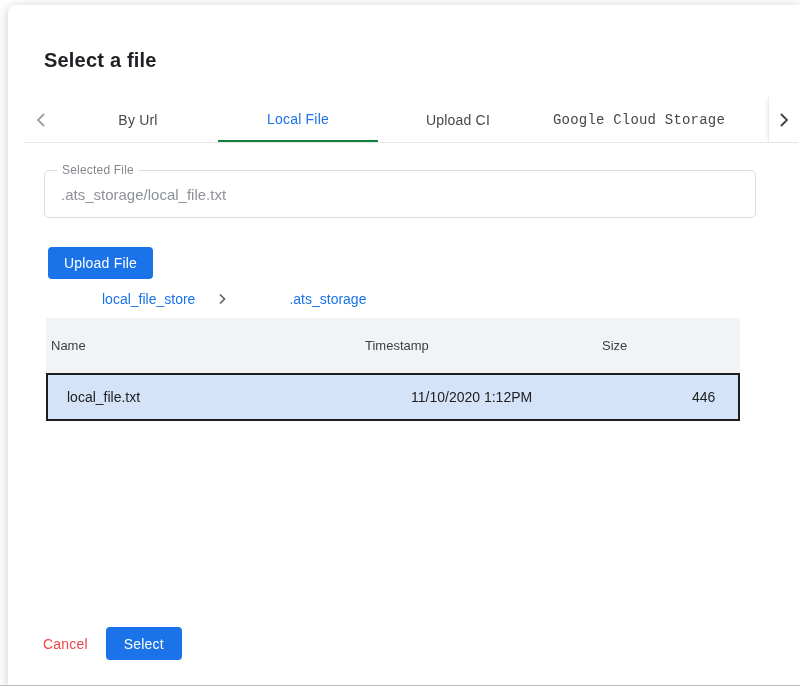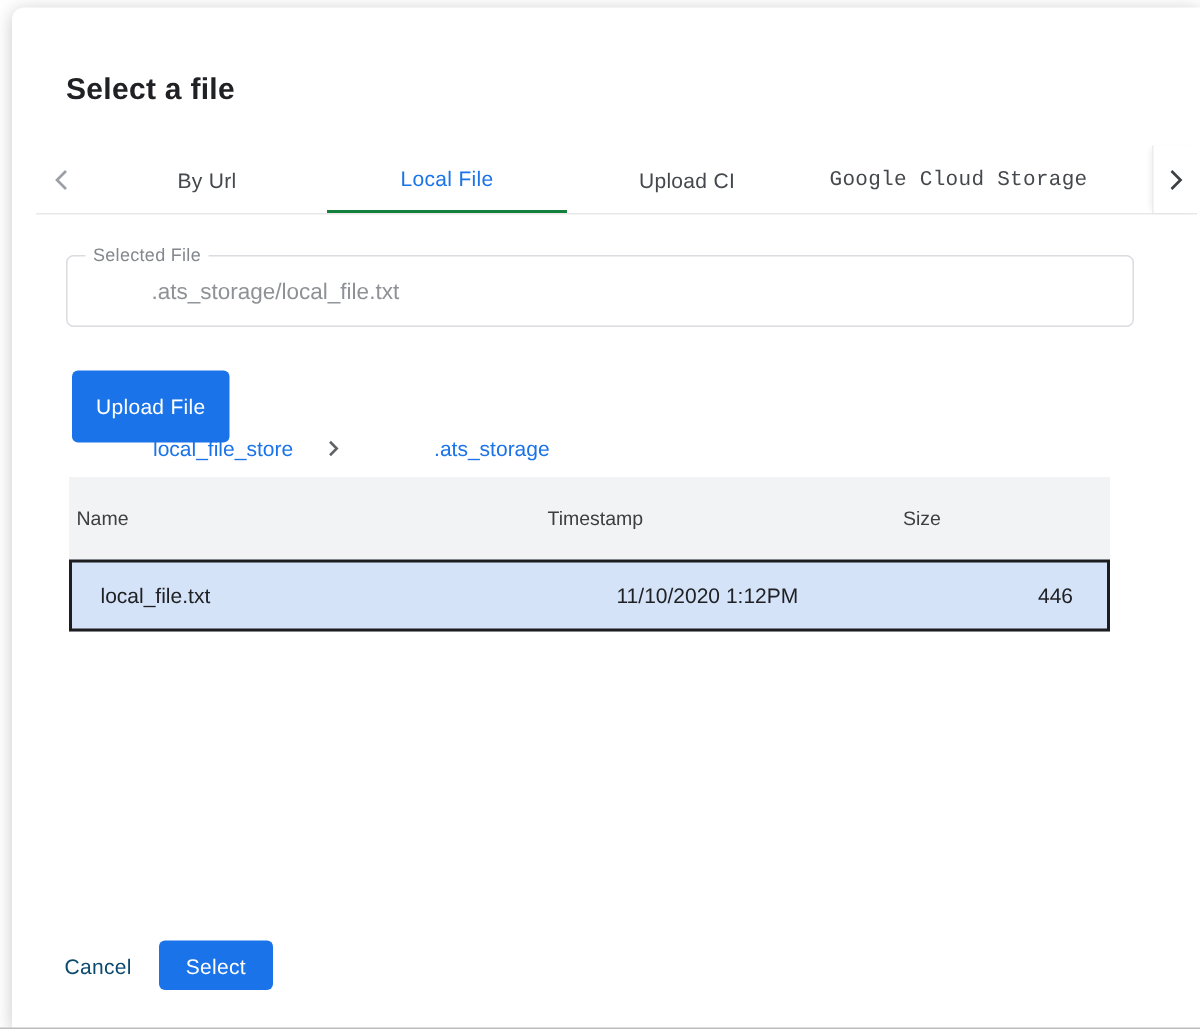--- a/index.html
+++ b/index.html
@@ -26,32 +26,32 @@
     background:transparent; border:none; cursor:pointer; }
   .tab-pager.right { width:30px; margin-left:auto; border-left:1px solid #ececec;
     box-shadow:-3px 0 4px -2px rgba(0,0,0,0.08); }
   .tab { display:flex; align-items:center; justify-content:center;
     font-size:14px; font-weight:500; color:#45484c; cursor:pointer; letter-spacing:.2px; }
   .tab.w1 { width:160px; } .tab.w2 { width:202px;font-family:Liberation Mono, monospace; }
   .tab.active { color:#1a73e8; border-bottom:2px solid #15803d; }
 
   
   .field { position:absolute; left:36px; top:165px; width:712px; height:48px;
-    border:1px solid #dadce0; border-radius:5px;padding-left:40px; }
+    border:1px solid #dadce0; border-radius:5px; }
   .field-label { position:absolute; top:-8px; left:12px; background:#fff; padding:0 5px;
     font-size:12px; color:#84888d; letter-spacing:.2px; }
   .field input { width:100%; height:100%; border:none; outline:none; background:transparent;
     padding:0 16px; font-size:15px; color:#8e9297;
     font-family:"Liberation Sans", sans-serif; }
 
   
   .btn-primary { background:#1a73e8; color:#fff; border:none; border-radius:4px;
     font-size:14px; font-weight:500; letter-spacing:.2px; cursor:pointer;
     font-family:"Liberation Sans", sans-serif; }
-  .upload-btn { position:absolute; left:40px; top:242px; height:48px; padding:0 16px; }
+  .upload-btn { position:absolute; left:40px; top:242px; height:32px; padding:0 16px; }
 
   
   .breadcrumb { position:absolute; left:54px; top:286px; display:flex; align-items:center; }
   .crumb { font-size:14px; color:#1a73e8; text-decoration:none; cursor:pointer;margin-left:40px; }
   .crumb-sep { margin:0 22px; display:flex; align-items:center; }
 
   
   .file-table { position:absolute; left:38px; top:313px; width:694px; }
   .thead { display:grid; grid-template-columns:319px 237px 70px 1fr; height:55px;
     background:#f1f3f4; align-items:center; }
@@ -59,21 +59,21 @@
   .th.name { padding-left:5px; }
   .trow { display:grid; grid-template-columns:319px 237px 70px 1fr; height:48px;
     align-items:center; background:#d5e3f8; border:2px solid #1d1d20; cursor:pointer;gap:44px; }
   .td { font-size:14px; color:#202124; }
   .td.name { padding-left:19px; }
   .delete-btn { background:transparent; border:none; cursor:pointer; width:24px; height:24px;
     margin-left:12px; display:flex; align-items:center; justify-content:center; }
 
   
   .footer { position:absolute; left:35px; top:622px; display:flex; align-items:center; }
-  .cancel-btn { background:transparent; border:none; color:#0c4a6e; font-size:14px;
+  .cancel-btn { background:transparent; border:none; color:#ef4444; font-size:14px;
     font-weight:500; cursor:pointer; padding:0; letter-spacing:.2px;
     font-family:"Liberation Sans", sans-serif; }
   .select-btn { margin-left:18px; height:33px; padding:0 18px; }
 
   svg { display:block; }
 </style>
 </head>
 <body>
 
 <div class="dialog">

